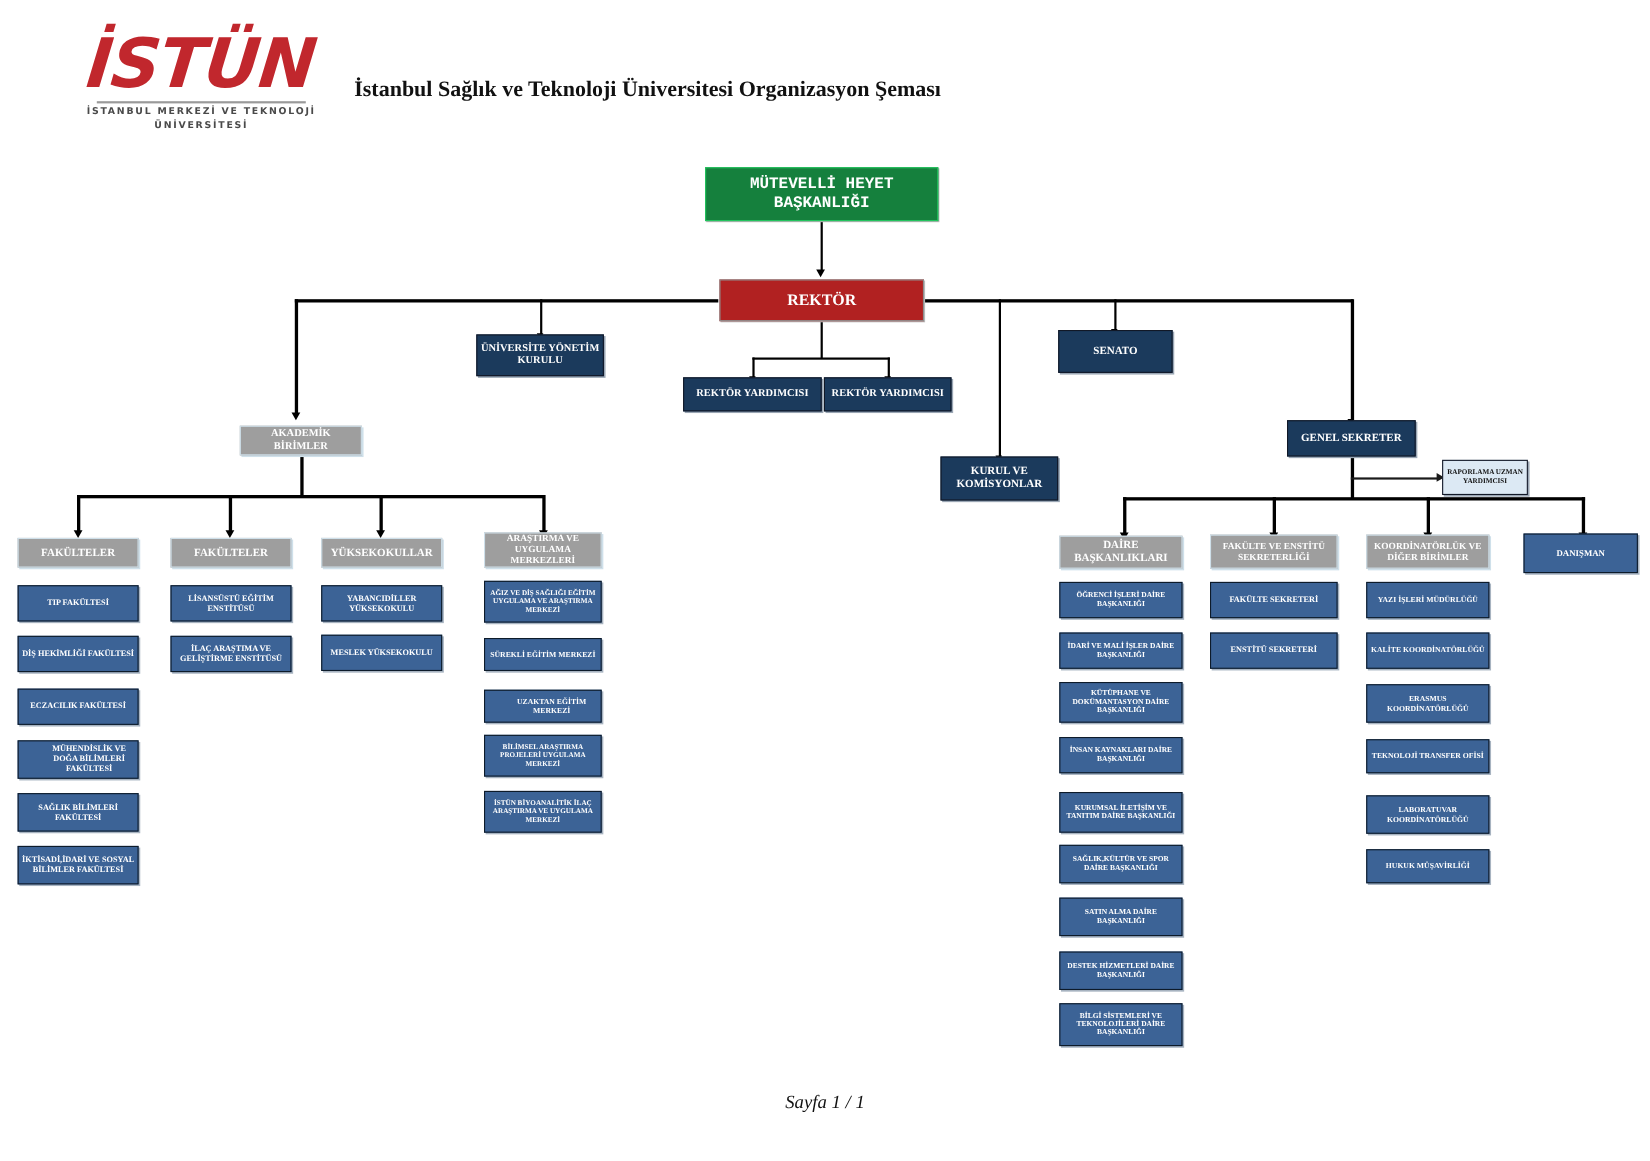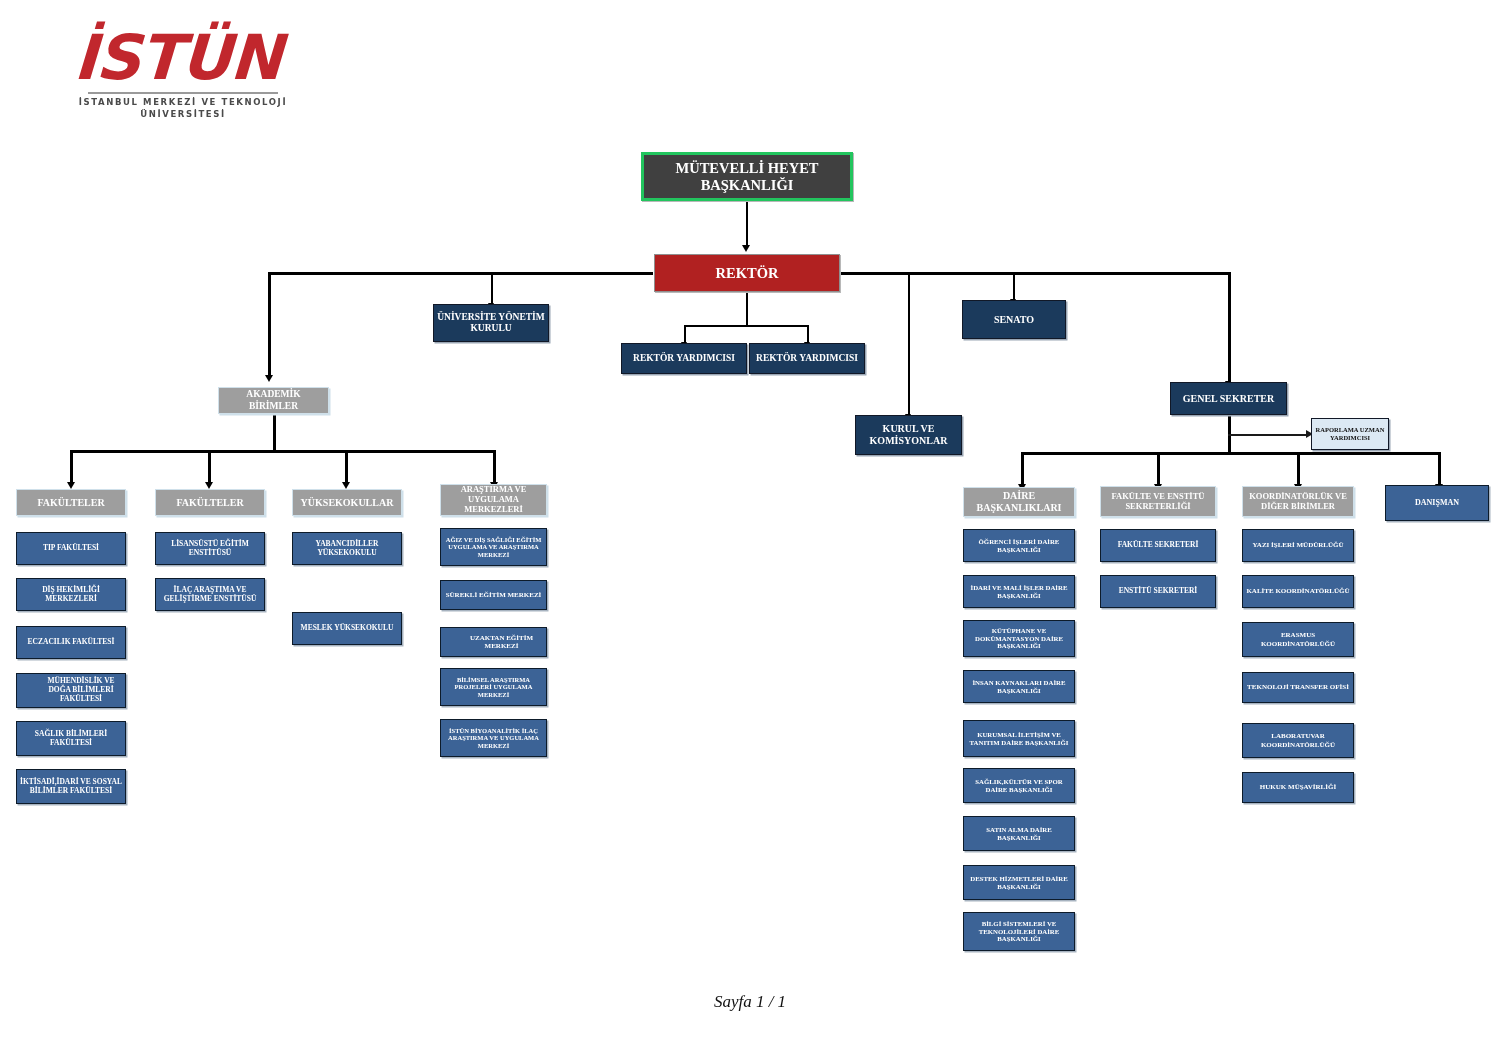--- a/index.html
+++ b/index.html
@@ -39,21 +39,21 @@
 
   
   .node{
     position:absolute;box-sizing:border-box;
     display:flex;align-items:center;justify-content:center;
     text-align:center;color:#ffffff;
     font-family:"Liberation Serif", serif;
     font-weight:700;line-height:1.16;
     padding:2px 3px;
   }
-  .n-red-dark{background:#404040;border:3px solid #22c55e;box-shadow:1px 1px 0 #b8b8b8;}
+  .n-red-dark{background:#15803d;border:1px solid #22c55e;box-shadow:1px 1px 0 #b8b8b8;font-family:Liberation Mono, monospace;}
   .n-red{background:#B12121;border:1px solid #8f8f8f;box-shadow:1px 1px 0 #b8b8b8;}
   .n-navy{background:#1B3A5C;border:1.5px solid #111827;box-shadow:1.5px 1.5px 0 #9aa6b4;}
   .n-blue{background:#3C6396;border:1.5px solid #0d1b2a;box-shadow:1.5px 1.5px 0 #a7b3c0;text-align:center;}
   .n-gray{background:#9E9E9E;border:1.5px solid #cfe0ea;box-shadow:1.5px 1.5px 0 #cfe0ea;color:#ffffff;}
   .n-white{background:#DCE9F4;border:1.5px solid #111827;box-shadow:1.5px 1.5px 0 #9aa6b4;color:#111111;}
 
   
   .ln{position:absolute;background:#000000;}
   .ln-h{height:2px;}
   .ln-v{width:2px;}
@@ -88,20 +88,21 @@
 
 <div class="canvas">
 
   <div id="logo">
     <div class="logo-word">İSTÜN</div>
     <div class="logo-rule"></div>
     <div class="logo-sub1">İSTANBUL MERKEZİ VE TEKNOLOJİ</div>
     <div class="logo-sub2">ÜNİVERSİTESİ</div>
   </div>
 
+  <div id="page-title">İstanbul Sağlık ve Teknoloji Üniversitesi Organizasyon Şeması</div>
 
   <div class="ln ln-v" style="left:746px;top:201px;height:45px;"></div>
   <div class="arrow" style="left:742px;top:245px;"></div>
 
   <div class="ln ln-hb" style="left:268px;top:272px;width:385px;"></div>
   <div class="ln ln-hb" style="left:840px;top:272px;width:390px;"></div>
 
   <div class="ln ln-vb" style="left:268px;top:272px;height:104px;"></div>
   <div class="arrow" style="left:264.5px;top:375px;"></div>
 
@@ -166,33 +167,33 @@
   <div class="node n-navy" style="left:1170px;top:382px;width:117px;height:33px;font-size:10px;">GENEL SEKRETER</div>
 
   <div class="node n-white" style="left:1311px;top:418px;width:78px;height:32px;font-size:6.5px;">RAPORLAMA UZMAN YARDIMCISI</div>
 
   <div class="node n-blue" style="left:1385px;top:485px;width:104px;height:36px;font-size:8px;">DANIŞMAN</div>
 
   <div class="node n-gray" style="left:218px;top:387px;width:111px;height:27px;font-size:9.5px;">AKADEMİK BİRİMLER</div>
 
   <div class="node n-gray" style="left:16px;top:489px;width:110px;height:27px;font-size:10px;">FAKÜLTELER</div>
   <div class="node n-blue" style="left:16px;top:532px;width:110px;height:33px;font-size:7.5px;">TIP FAKÜLTESİ</div>
-  <div class="node n-blue" style="left:16px;top:578px;width:110px;height:33px;font-size:7.5px;">DİŞ HEKİMLİĞİ MERKEZLERİ</div>
+  <div class="node n-blue" style="left:16px;top:578px;width:110px;height:33px;font-size:7.5px;">DİŞ HEKİMLİĞİ FAKÜLTESİ</div>
   <div class="node n-blue" style="left:16px;top:626px;width:110px;height:33px;font-size:7.5px;">ECZACILIK FAKÜLTESİ</div>
   <div class="node n-blue" style="left:16px;top:673px;width:110px;height:35px;font-size:7.5px;padding-left:23px;">MÜHENDİSLİK VE DOĞA BİLİMLERİ FAKÜLTESİ</div>
   <div class="node n-blue" style="left:16px;top:721px;width:110px;height:35px;font-size:7.5px;">SAĞLIK BİLİMLERİ FAKÜLTESİ</div>
   <div class="node n-blue" style="left:16px;top:769px;width:110px;height:35px;font-size:7.5px;">İKTİSADİ,İDARİ VE SOSYAL BİLİMLER FAKÜLTESİ</div>
 
   <div class="node n-gray" style="left:155px;top:489px;width:110px;height:27px;font-size:10px;">FAKÜLTELER</div>
   <div class="node n-blue" style="left:155px;top:532px;width:110px;height:33px;font-size:7.5px;">LİSANSÜSTÜ EĞİTİM ENSTİTÜSÜ</div>
   <div class="node n-blue" style="left:155px;top:578px;width:110px;height:33px;font-size:7.5px;">İLAÇ ARAŞTIMA VE GELİŞTİRME ENSTİTÜSÜ</div>
 
   <div class="node n-gray" style="left:292px;top:489px;width:110px;height:27px;font-size:10px;">YÜKSEKOKULLAR</div>
   <div class="node n-blue" style="left:292px;top:532px;width:110px;height:33px;font-size:7.5px;">YABANCIDİLLER YÜKSEKOKULU</div>
-  <div class="node n-blue" style="left:292px;top:612px;width:110px;height:33px;font-size:7.5px;">MESLEK YÜKSEKOKULU</div>
+  <div class="node n-blue" style="left:292px;top:577px;width:110px;height:33px;font-size:7.5px;">MESLEK YÜKSEKOKULU</div>
 
   <div class="node n-gray" style="left:440px;top:484px;width:107px;height:32px;font-size:8.5px;">ARAŞTIRMA VE UYGULAMA MERKEZLERİ</div>
   <div class="node n-blue" style="left:440px;top:528px;width:107px;height:38px;font-size:6.5px;">AĞIZ VE DİŞ SAĞLIĞI EĞİTİM UYGULAMA VE ARAŞTIRMA MERKEZİ</div>
   <div class="node n-blue" style="left:440px;top:580px;width:107px;height:30px;font-size:7px;">SÜREKLİ EĞİTİM MERKEZİ</div>
   <div class="node n-blue" style="left:440px;top:627px;width:107px;height:30px;font-size:7px;padding-left:19px;">UZAKTAN EĞİTİM MERKEZİ</div>
   <div class="node n-blue" style="left:440px;top:668px;width:107px;height:38px;font-size:6.5px;">BİLİMSEL ARAŞTIRMA PROJELERİ UYGULAMA MERKEZİ</div>
   <div class="node n-blue" style="left:440px;top:719px;width:107px;height:38px;font-size:6.5px;">İSTÜN BİYOANALİTİK İLAÇ ARAŞTIRMA VE UYGULAMA MERKEZİ</div>
 
   <div class="node n-gray" style="left:963px;top:487px;width:112px;height:30px;font-size:10px;">DAİRE BAŞKANLIKLARI</div>
   <div class="node n-blue" style="left:963px;top:529px;width:112px;height:33px;font-size:6.8px;">ÖĞRENCİ İŞLERİ DAİRE BAŞKANLIĞI</div>

